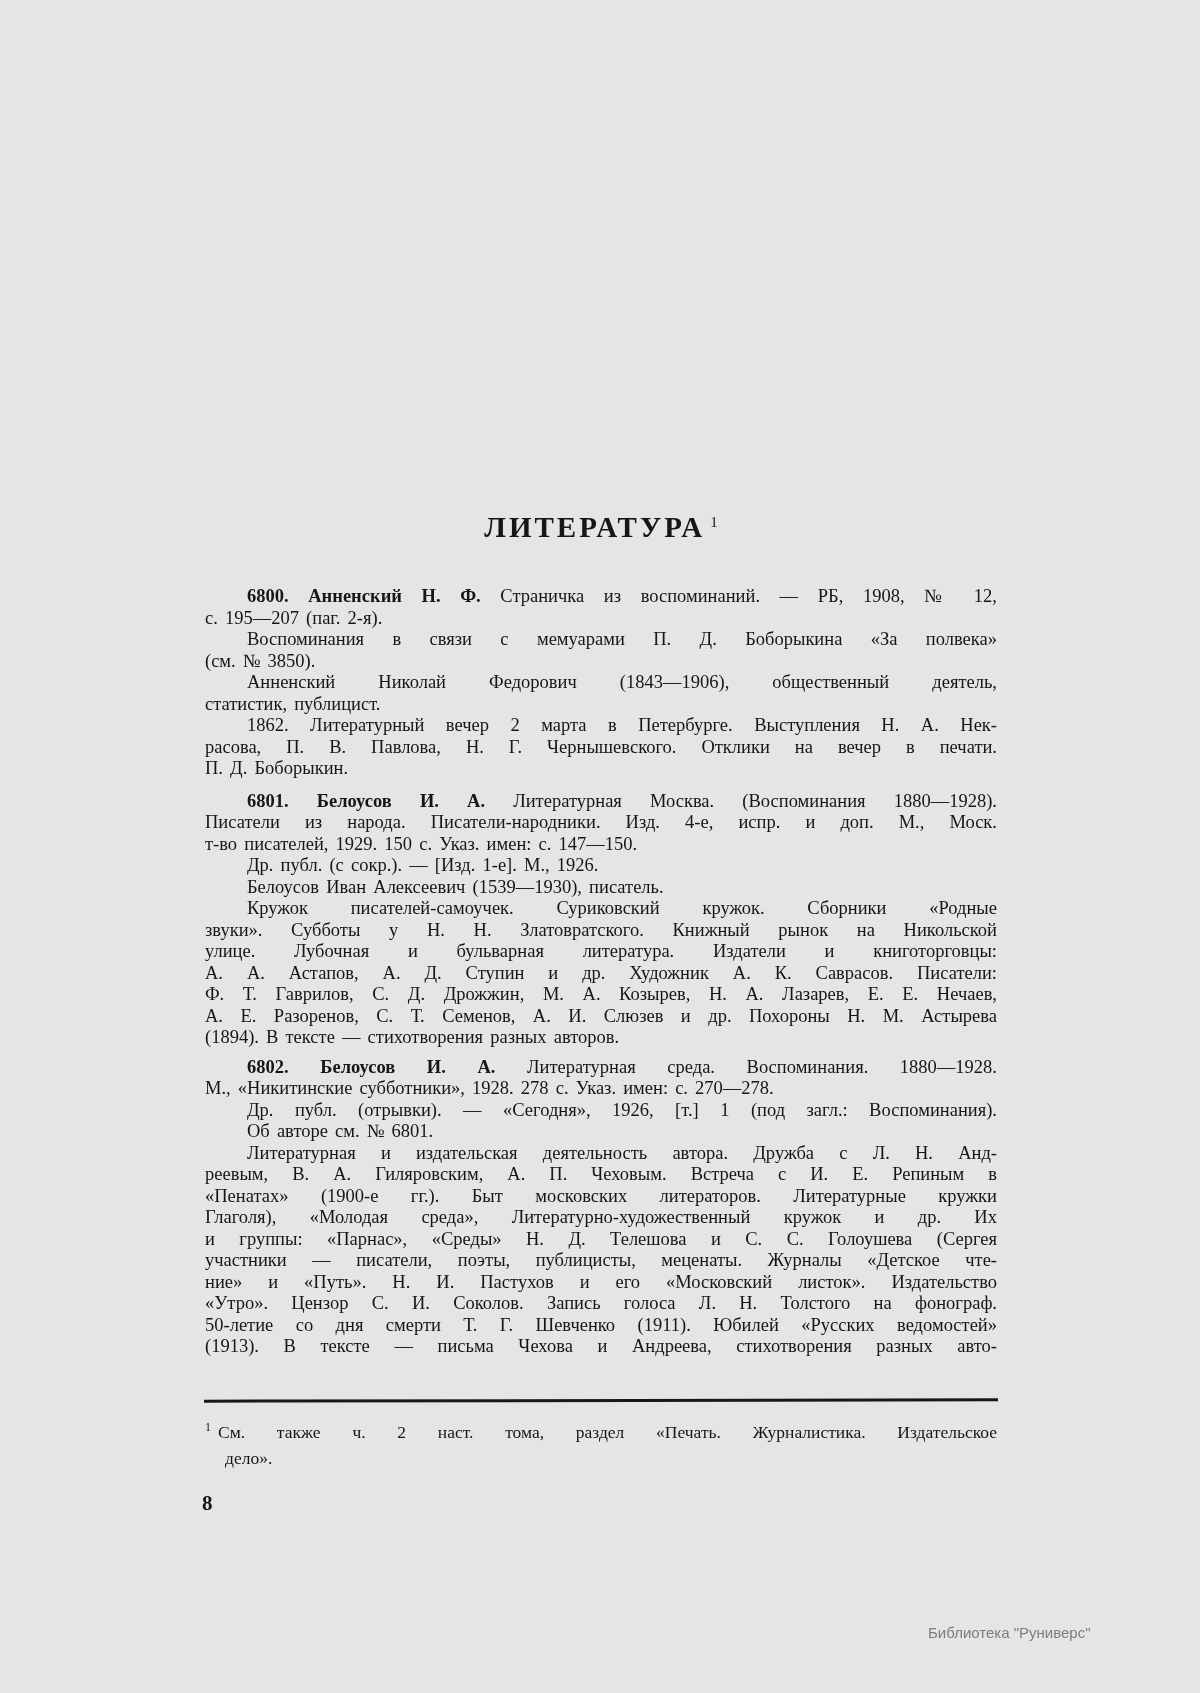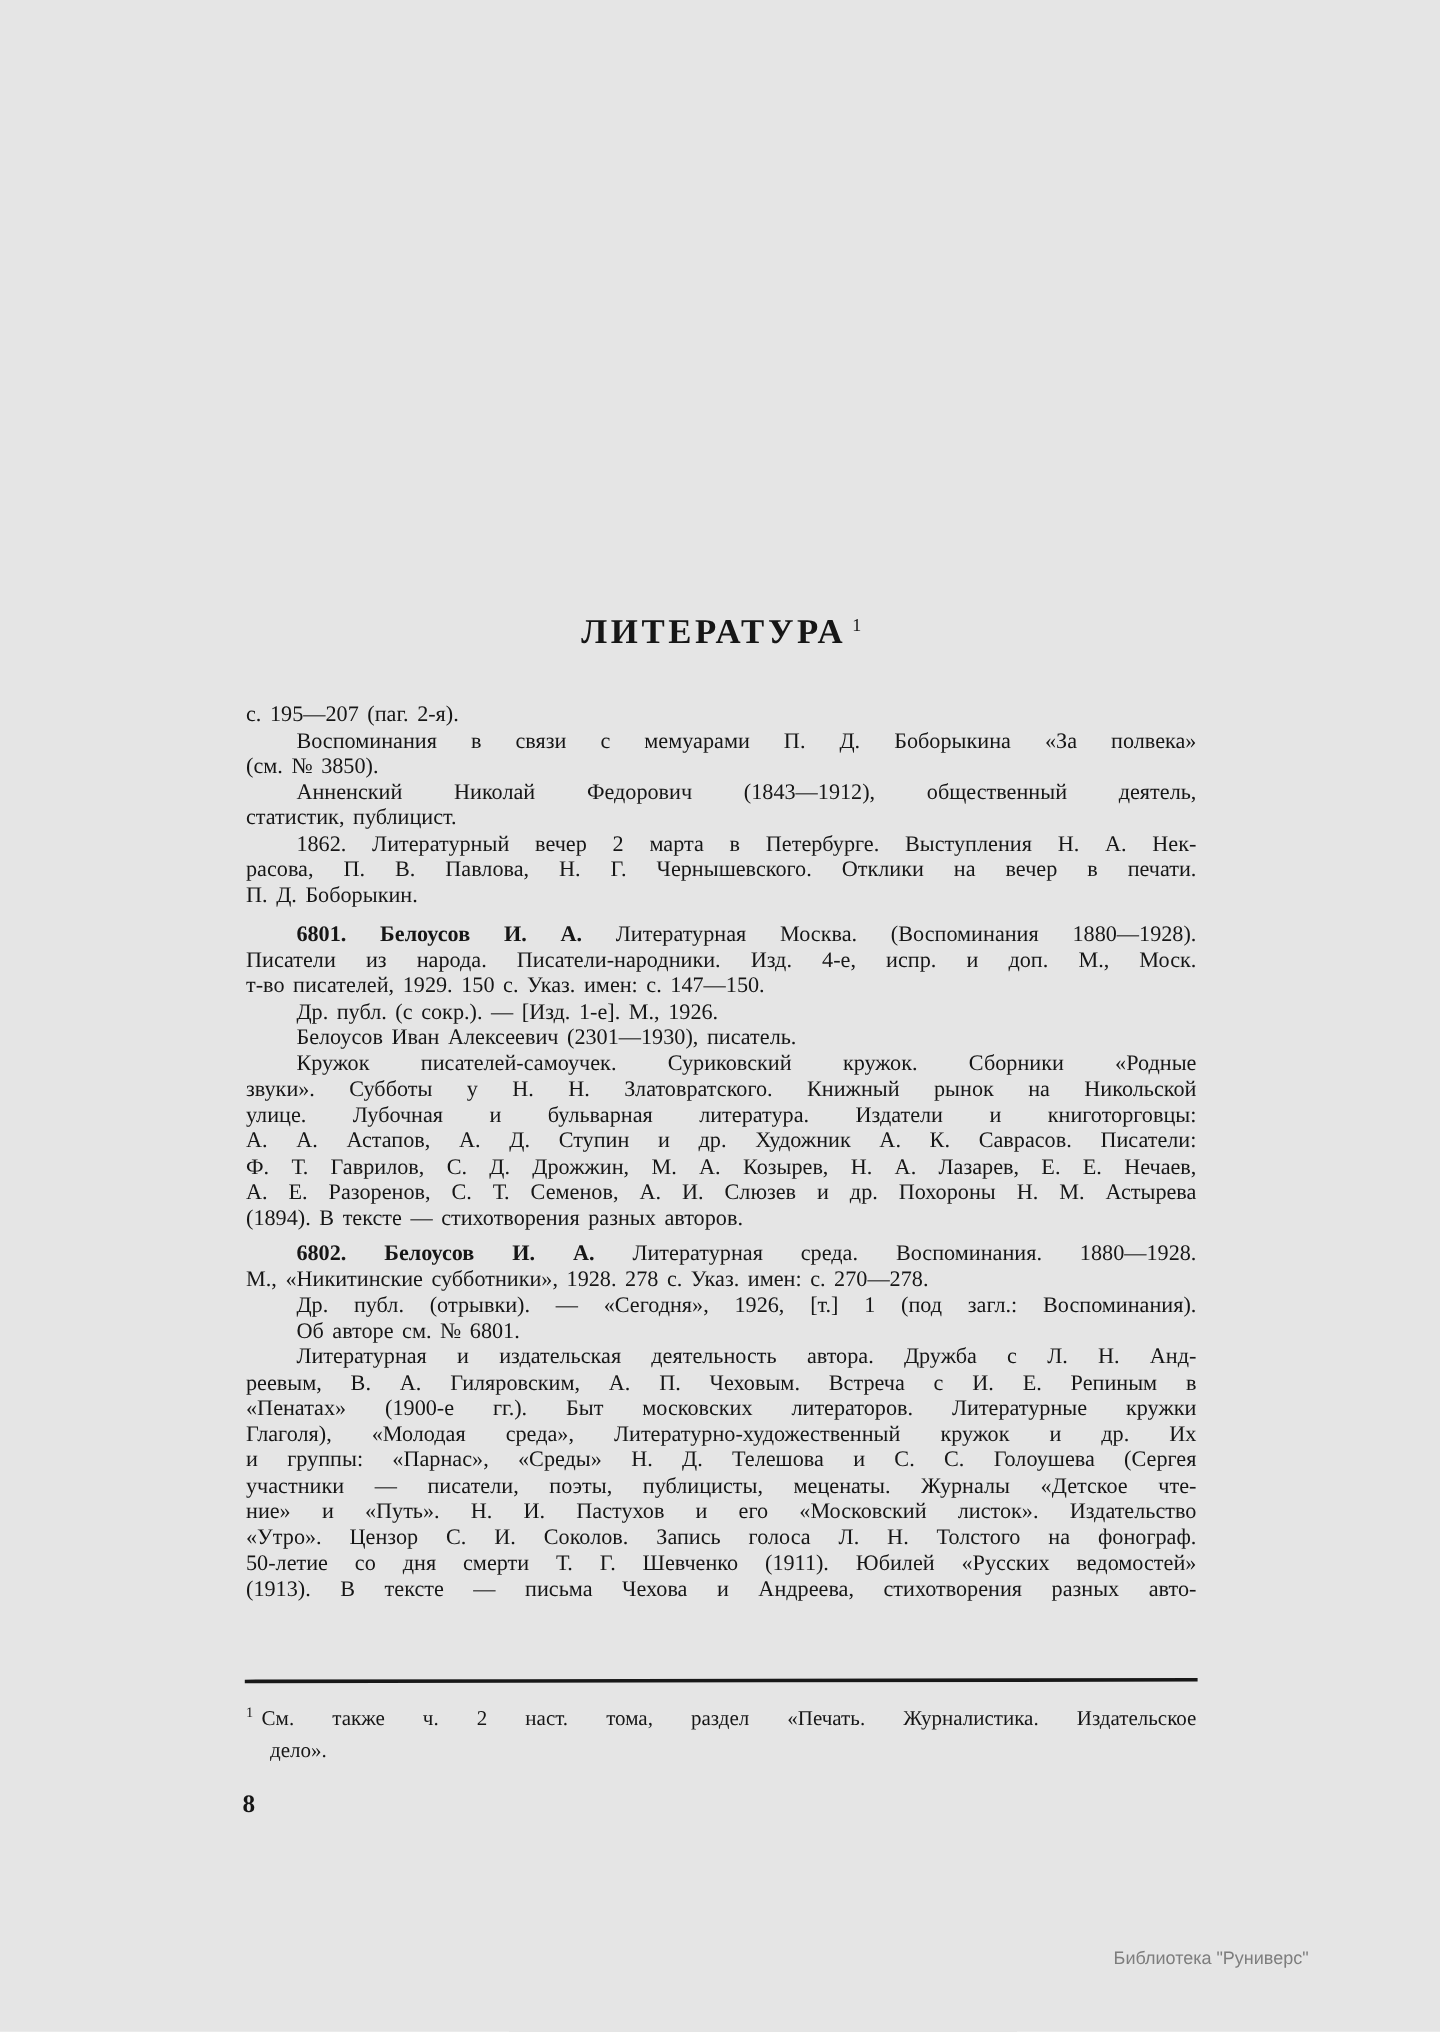--- a/index.html
+++ b/index.html
@@ -85,36 +85,37 @@
 </head>
 <body>
 
 <div class="page">
 
   <h1 class="title"><span>ЛИТЕРАТУРА</span><sup>1</sup></h1>
 
   <div class="content">
 
     <section class="entry">
+      <div class="line ind jfull"><b class="lead">6800. Анненский Н. Ф.</b><span> Страничка из воспоминаний. — РБ, 1908, № 12,</span></div>
       <div class="line">с. 195—207 (паг. 2-я).</div>
       <div class="line ind jfull">Воспоминания в связи с мемуарами П. Д. Боборыкина «За полвека»</div>
       <div class="line">(см. № 3850).</div>
-      <div class="line ind jfull">Анненский Николай Федорович (1843—1912), общественный деятель,</div>
+      <div class="line ind jfull">Анненский Николай Федорович (1843—1906), общественный деятель,</div>
       <div class="line">статистик, публицист.</div>
       <div class="line ind jfull">1862. Литературный вечер 2 марта в Петербурге. Выступления Н. А. Нек-</div>
       <div class="line jfull">расова, П. В. Павлова, Н. Г. Чернышевского. Отклики на вечер в печати.</div>
       <div class="line">П. Д. Боборыкин.</div>
     </section>
 
     <section class="entry e2">
       <div class="line ind jfull"><b class="lead">6801. Белоусов И. А.</b><span> Литературная Москва. (Воспоминания 1880—1928).</span></div>
       <div class="line jfull">Писатели из народа. Писатели-народники. Изд. 4-е, испр. и доп. М., Моск.</div>
       <div class="line">т-во писателей, 1929. 150 с. Указ. имен: с. 147—150.</div>
       <div class="line ind">Др. публ. (с сокр.). — [Изд. 1-е]. М., 1926.</div>
-      <div class="line ind">Белоусов Иван Алексеевич (2301—1930), писатель.</div>
+      <div class="line ind">Белоусов Иван Алексеевич (1539—1930), писатель.</div>
       <div class="line ind jfull">Кружок писателей-самоучек. Суриковский кружок. Сборники «Родные</div>
       <div class="line jfull">звуки». Субботы у Н. Н. Златовратского. Книжный рынок на Никольской</div>
       <div class="line jfull">улице. Лубочная и бульварная литература. Издатели и книготорговцы:</div>
       <div class="line jfull">А. А. Астапов, А. Д. Ступин и др. Художник А. К. Саврасов. Писатели:</div>
       <div class="line jfull">Ф. Т. Гаврилов, С. Д. Дрожжин, М. А. Козырев, Н. А. Лазарев, Е. Е. Нечаев,</div>
       <div class="line jfull">А. Е. Разоренов, С. Т. Семенов, А. И. Слюзев и др. Похороны Н. М. Астырева</div>
       <div class="line">(1894). В тексте — стихотворения разных авторов.</div>
     </section>
 
     <section class="entry e3">

